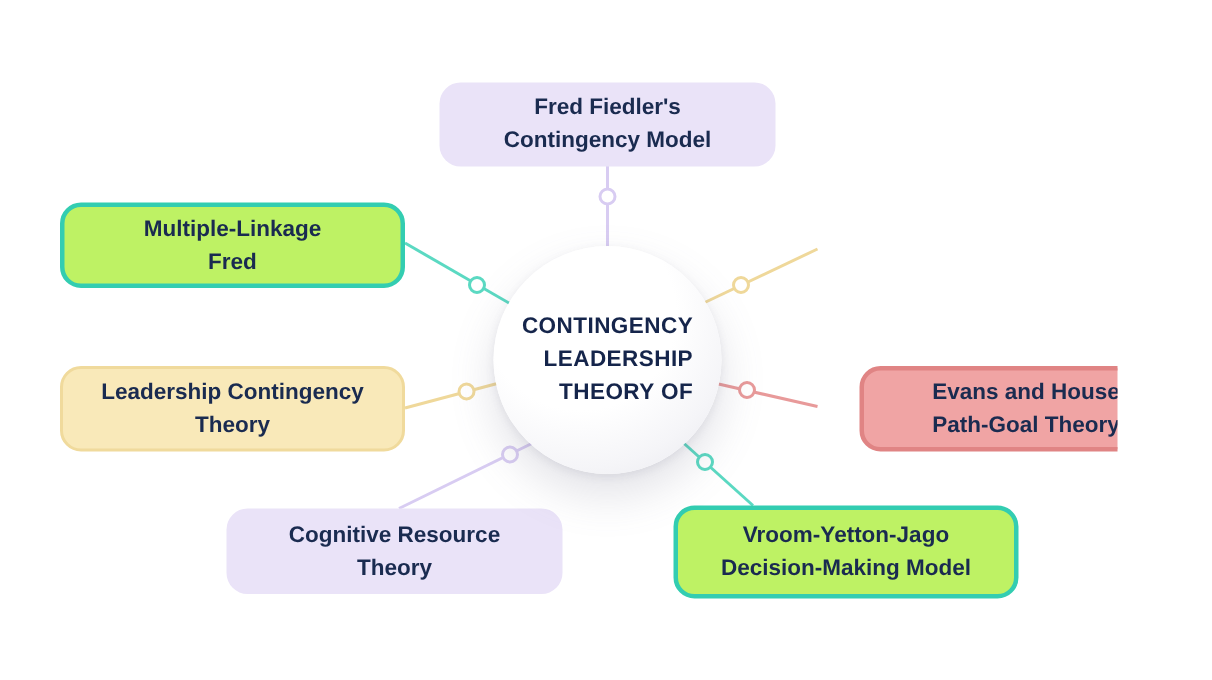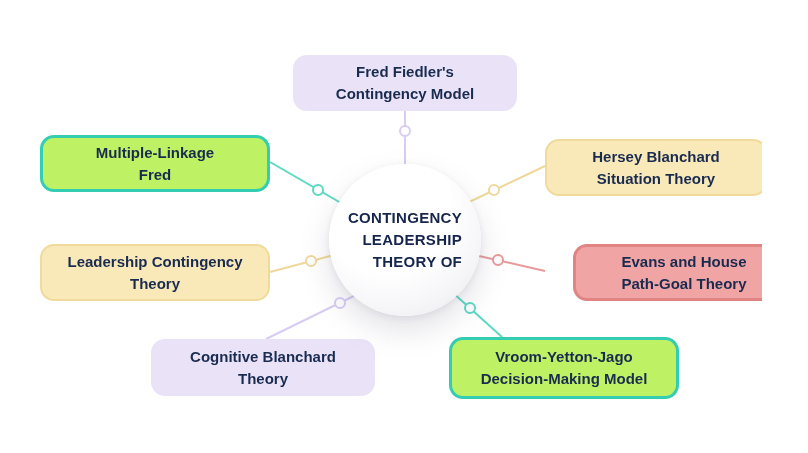--- a/index.html
+++ b/index.html
@@ -7,21 +7,20 @@
     padding: 0;
     background: #ffffff;
     font-family: "Liberation Sans", sans-serif;
   }
   .canvas {
     position: relative;
     width: 745px;
     height: 453px;
     background: #ffffff;
     overflow: hidden;
-    padding-left: 17px;
   }
   .connectors {
     position: absolute;
     left: 0; top: 0;
     width: 808px;
     height: 453px;
     z-index: 1;
   }
   .box {
     position: absolute;
@@ -107,37 +106,33 @@
   <div class="box lavender fred">
     <span>Fred Fiedler's</span>
     <span>Contingency Model</span>
   </div>
 
   <div class="box teal multiple">
     <span>Multiple-Linkage</span>
     <span>Fred</span>
   </div>
 
-  <div class="box yellow hersey">
-    <span>Hersey Blanchard</span>
-    <span>Situation Theory</span>
-  </div>
 
   <div class="box yellow leadership">
     <span>Leadership Contingency</span>
     <span>Theory</span>
   </div>
 
   <div class="box pink evans">
     <span>Evans and House</span>
     <span>Path-Goal Theory</span>
   </div>
 
   <div class="box lavender cognitive">
-    <span>Cognitive Blanchard</span>
+    <span>Cognitive Resource</span>
     <span>Theory</span>
   </div>
 
   <div class="box teal vroom">
     <span>Vroom-Yetton-Jago</span>
     <span>Decision-Making Model</span>
   </div>
 
   <div class="center-circle">
     <div class="center-text">

